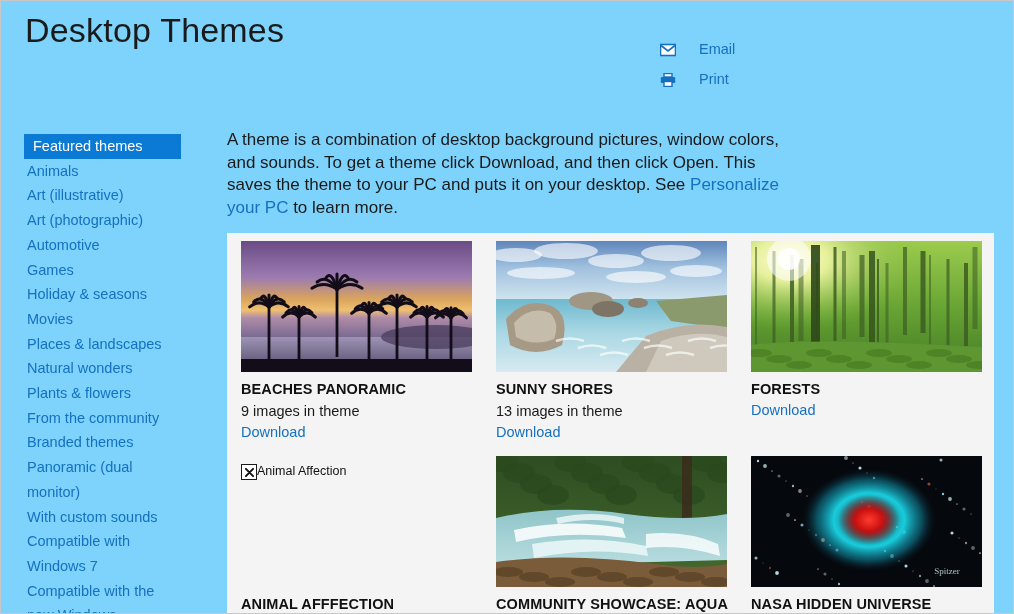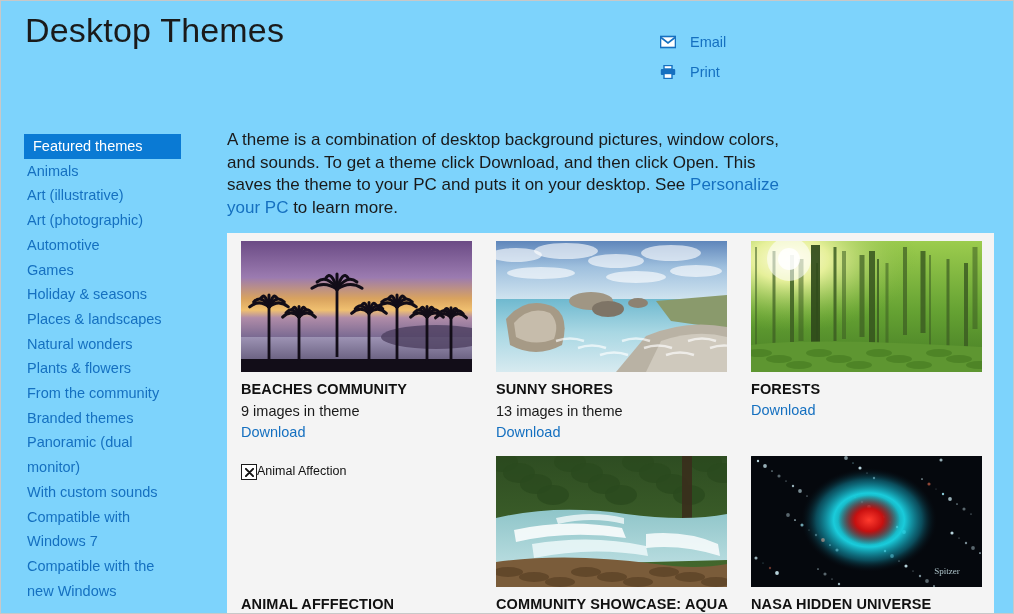--- a/index.html
+++ b/index.html
@@ -28,23 +28,23 @@
     letter-spacing: 0.2px;
     white-space: nowrap;
   }
   .share-tools {
     position: absolute;
     left: 636px; top: 26px;
     width: 200px;
   }
   .share-row {
     display: flex;
-    align-items: center;
+    align-items: flex-end;
     height: 30px;
-    gap: 14px;
+    gap: 23px;
     cursor: pointer;
     padding-left: 23px;
   }
   .share-icon { width: 16px; height: 14px; display: block; flex: 0 0 16px; }
   .share-label {
     font-size: 14.5px;
     color: #1570c0;
   }
 
   
@@ -176,20 +176,21 @@
   </div>
 
   <div class="sidebar" id="sidebar">
       <span class="nav-item active">Featured themes</span>
       <span class="nav-item">Animals</span>
       <span class="nav-item">Art (illustrative)</span>
       <span class="nav-item">Art (photographic)</span>
       <span class="nav-item">Automotive</span>
       <span class="nav-item">Games</span>
       <span class="nav-item">Holiday &amp; seasons</span>
+      <span class="nav-item">Movies</span>
       <span class="nav-item">Places &amp; landscapes</span>
       <span class="nav-item">Natural wonders</span>
       <span class="nav-item">Plants &amp; flowers</span>
       <span class="nav-item">From the community</span>
       <span class="nav-item">Branded themes</span>
       <span class="nav-item">Panoramic (dual monitor)</span>
       <span class="nav-item">With custom sounds</span>
       <span class="nav-item">Compatible with Windows 7</span>
       <span class="nav-item">Compatible with the new Windows</span>
     </div>
@@ -258,21 +259,21 @@
               <rect x="208.6" y="76.4" width="2.8" height="41.6" fill="#120d18"></rect>
               <path d="M210 76.4 Q 202.27259338968747 68.83251507258299 194.54518677937492 76.83251507258299" stroke="#120d18" stroke-width="3" fill="none" stroke-linecap="round"></path>
               <path d="M210 76.4 Q 203.87164445504817 65.02354691190953 197.74328891009634 73.02354691190953" stroke="#120d18" stroke-width="3" fill="none" stroke-linecap="round"></path>
               <path d="M210 76.4 Q 206.61905390607438 62.40942675259643 203.2381078121488 70.40942675259643" stroke="#120d18" stroke-width="3" fill="none" stroke-linecap="round"></path>
               <path d="M210 76.4 Q 210 61.480000000000004 210 69.48" stroke="#120d18" stroke-width="3" fill="none" stroke-linecap="round"></path>
               <path d="M210 76.4 Q 213.38094609392562 62.40942675259643 216.7618921878512 70.40942675259643" stroke="#120d18" stroke-width="3" fill="none" stroke-linecap="round"></path>
               <path d="M210 76.4 Q 216.12835554495183 65.02354691190953 222.25671108990366 73.02354691190953" stroke="#120d18" stroke-width="3" fill="none" stroke-linecap="round"></path>
               <path d="M210 76.4 Q 217.72740661031253 68.83251507258299 225.45481322062508 76.83251507258299" stroke="#120d18" stroke-width="3" fill="none" stroke-linecap="round"></path>
             </svg>
           </div>
-          <div class="card-title">BEACHES COMMUNITY</div>
+          <div class="card-title">BEACHES PANORAMIC</div>
           <div class="card-count">9 images in theme</div>
           <div><span class="card-download">Download</span></div>
         </div>
         <div class="card">
           <div>
             <svg class="thumb" width="231" height="131" viewBox="0 0 231 131" preserveAspectRatio="none">
               <rect width="231" height="58" fill="url(#g-sky-blue)"></rect>
               <ellipse cx="20" cy="14" rx="26" ry="7" fill="#ffffff" opacity="0.62"></ellipse>
               <ellipse cx="70" cy="10" rx="32" ry="8" fill="#ffffff" opacity="0.62"></ellipse>
               <ellipse cx="120" cy="20" rx="28" ry="7" fill="#ffffff" opacity="0.62"></ellipse>

